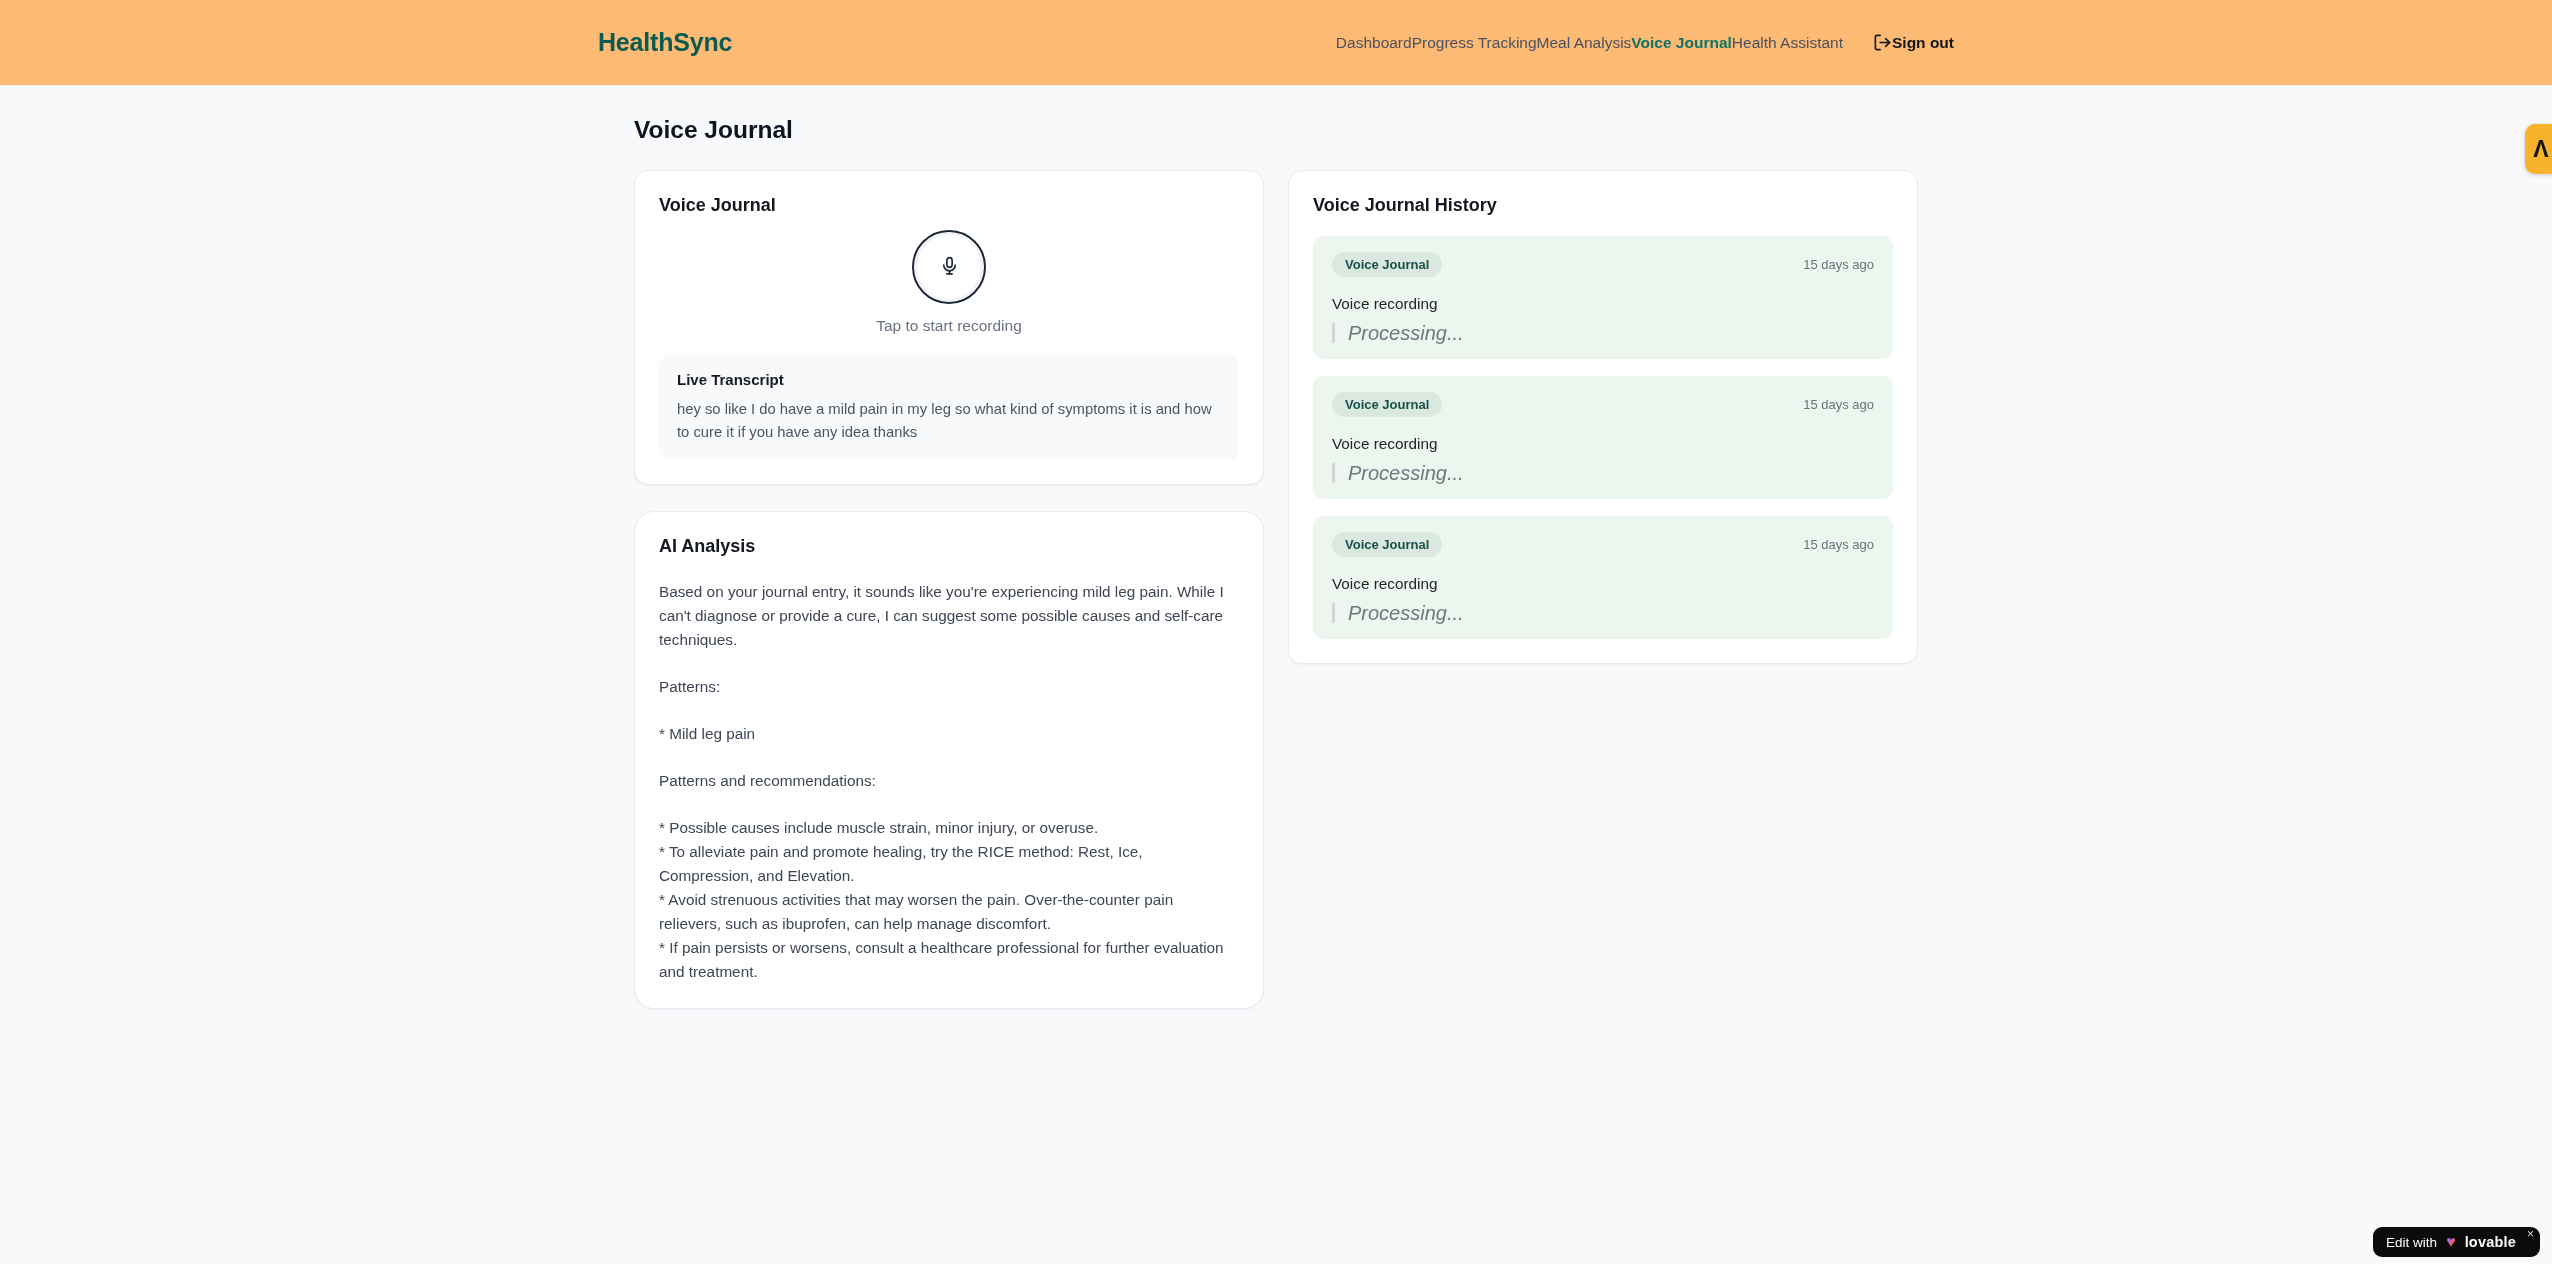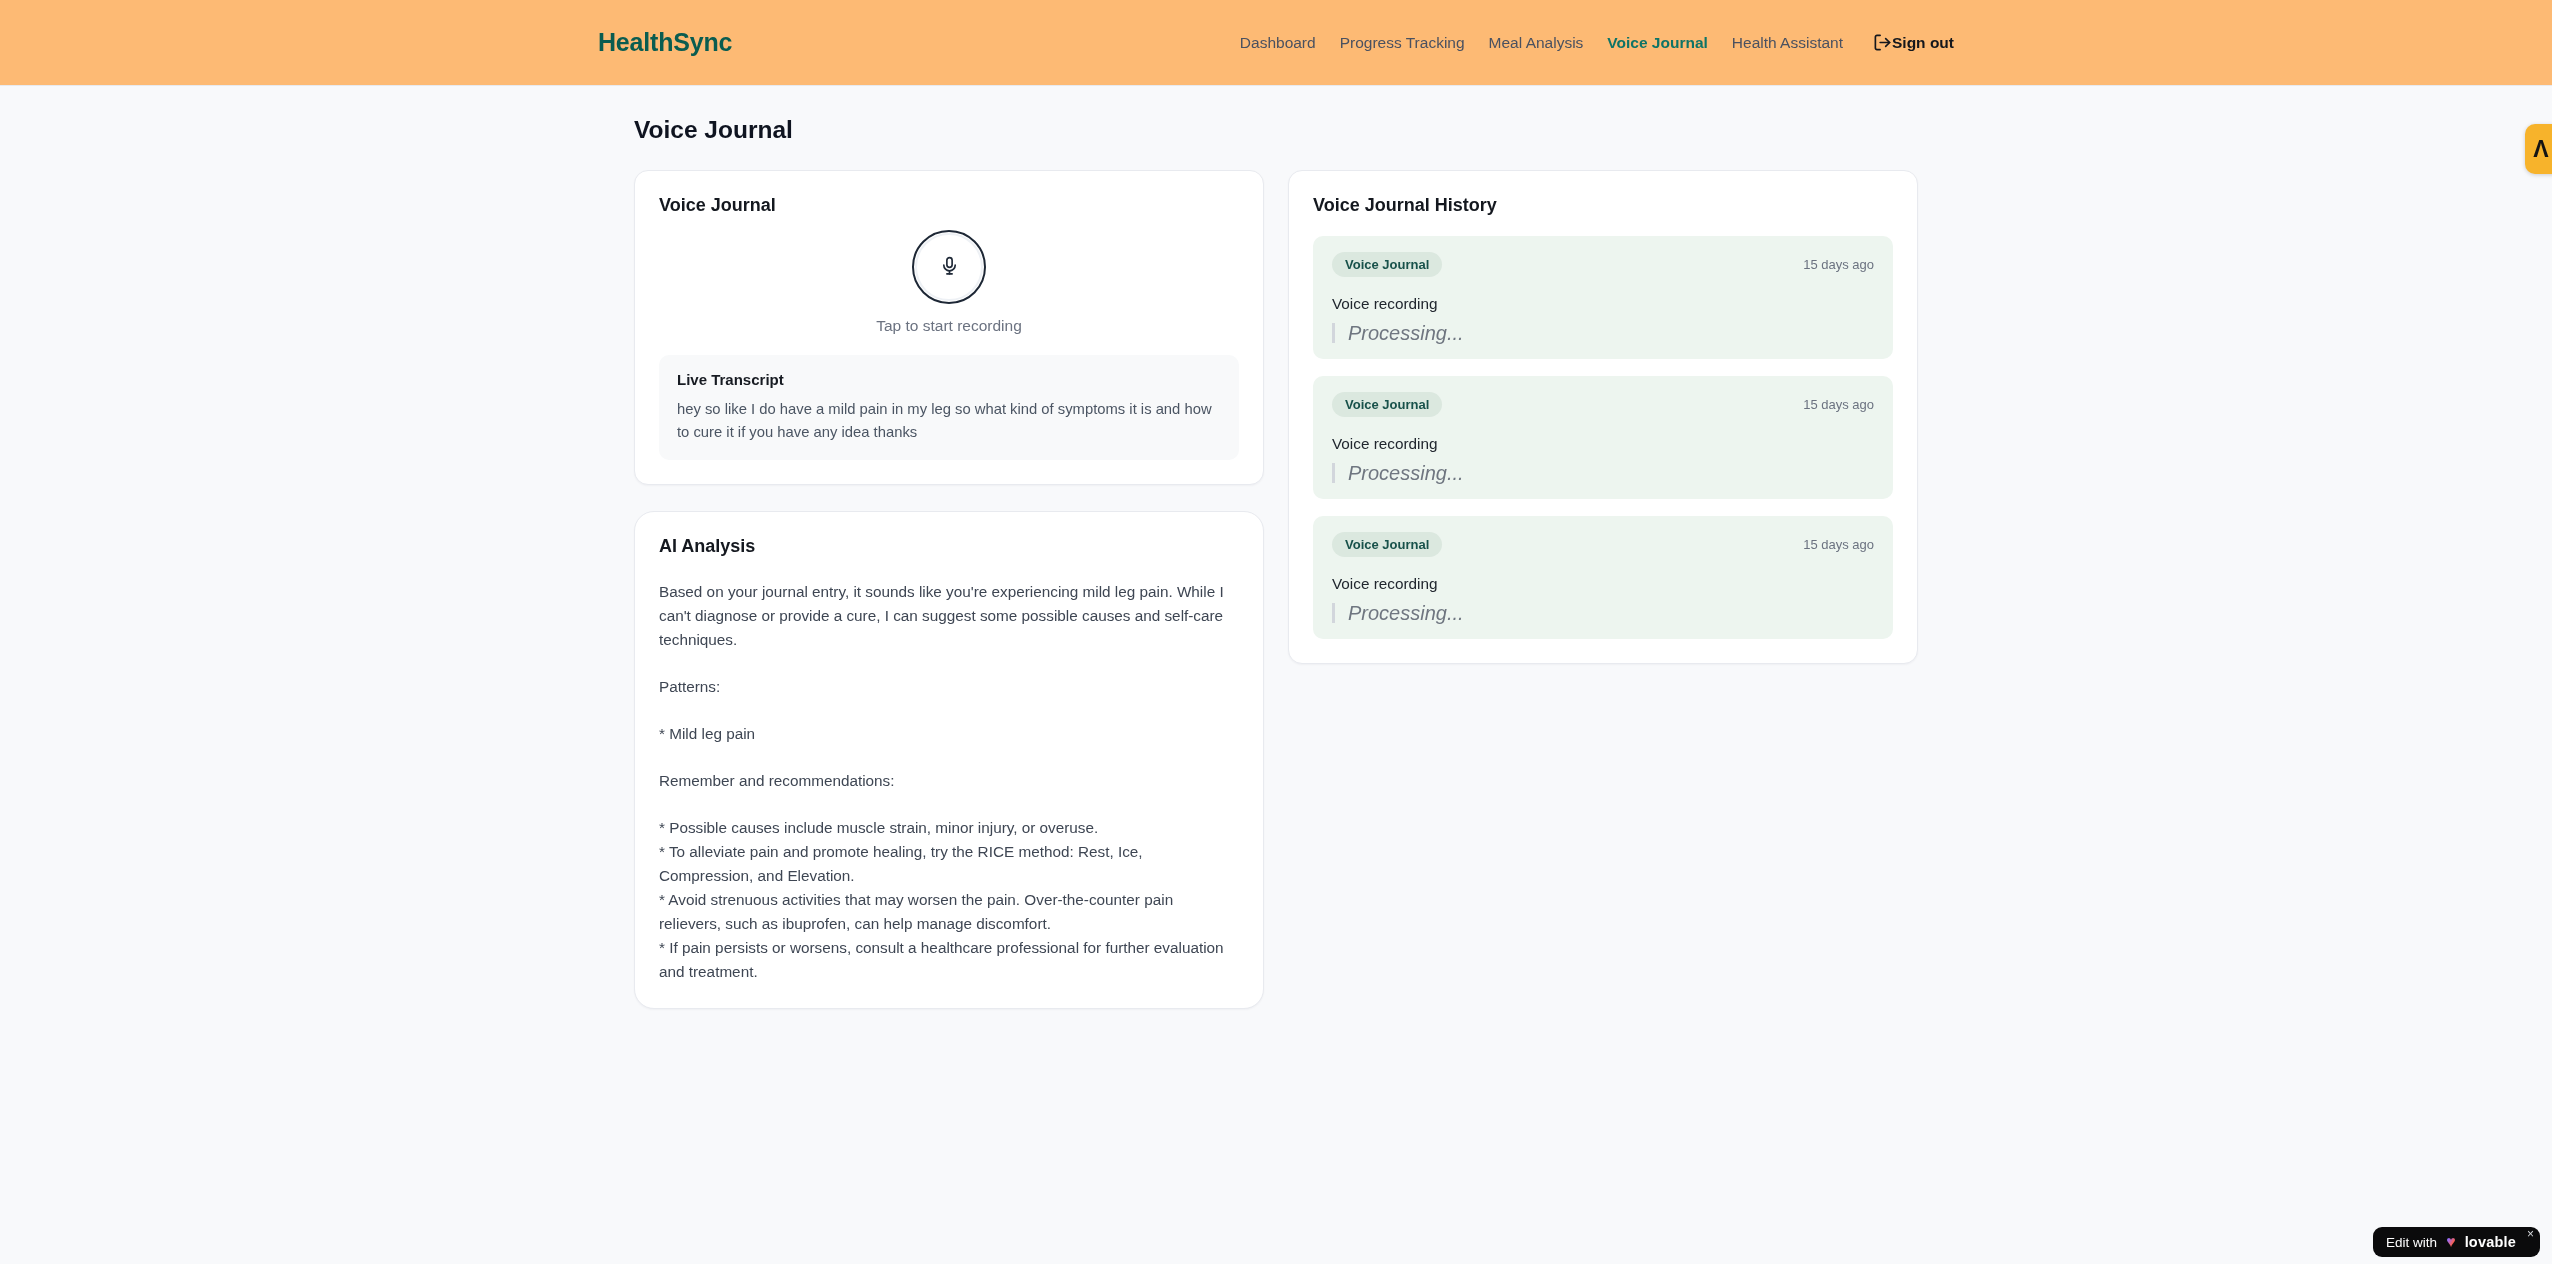--- a/index.html
+++ b/index.html
@@ -29,21 +29,21 @@
     align-items: center;
   }
   .logo {
     font-size: 25px;
     font-weight: 700;
     color: var(--brand, #0a5c50);
     letter-spacing: -0.2px;
     cursor: pointer;
   }
   nav { display: flex; align-items: center; }
-  .nav-items { display: flex; align-items: center; gap: 24px; }
+  .nav-items { display: flex; align-items: center; }
   .nav-link {
     font-size: 15.5px;
     color: #4a5160;
     cursor: pointer;
     text-decoration: none;
   }
   .nav-link.active { color: var(--accent, #0e7467); font-weight: 600; }
   .signout {
     display: flex;
     align-items: center;
@@ -277,21 +277,21 @@
       <section class="card analysis">
         <h2>AI Analysis</h2>
         <div class="analysis-body">
 
             <p class="para">Based on your journal entry, it sounds like you're experiencing mild leg pain. While I can't diagnose or provide a cure, I can suggest some possible causes and self-care techniques.</p>
 
             <p class="para">Patterns:</p>
 
             <p class="para">* Mild leg pain</p>
 
-            <p class="para">Remember and recommendations:</p>
+            <p class="para">Patterns and recommendations:</p>
 
             <p class="para">* Possible causes include muscle strain, minor injury, or overuse.
 * To alleviate pain and promote healing, try the RICE method: Rest, Ice, Compression, and Elevation.
 * Avoid strenuous activities that may worsen the pain. Over-the-counter pain relievers, such as ibuprofen, can help manage discomfort.
 * If pain persists or worsens, consult a healthcare professional for further evaluation and treatment.</p>
 
           </div>
       </section>
     </div>
 

